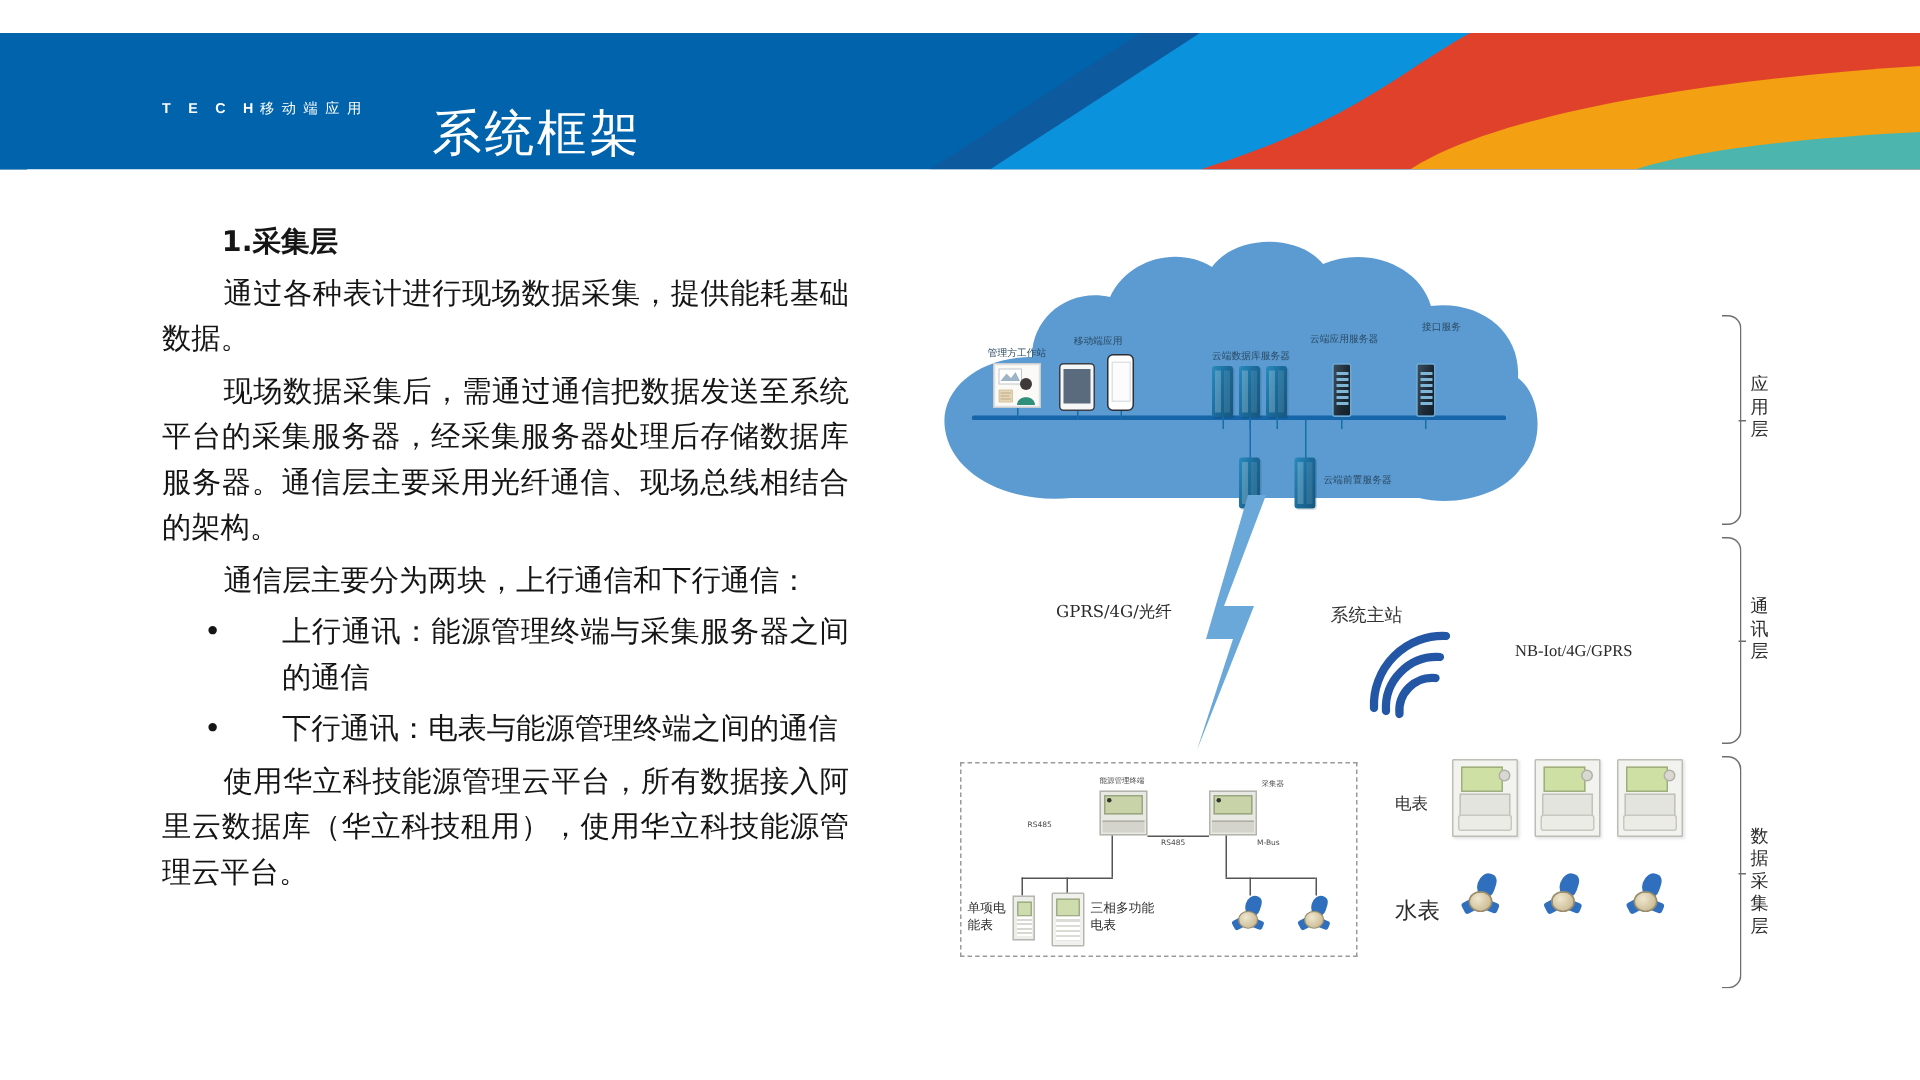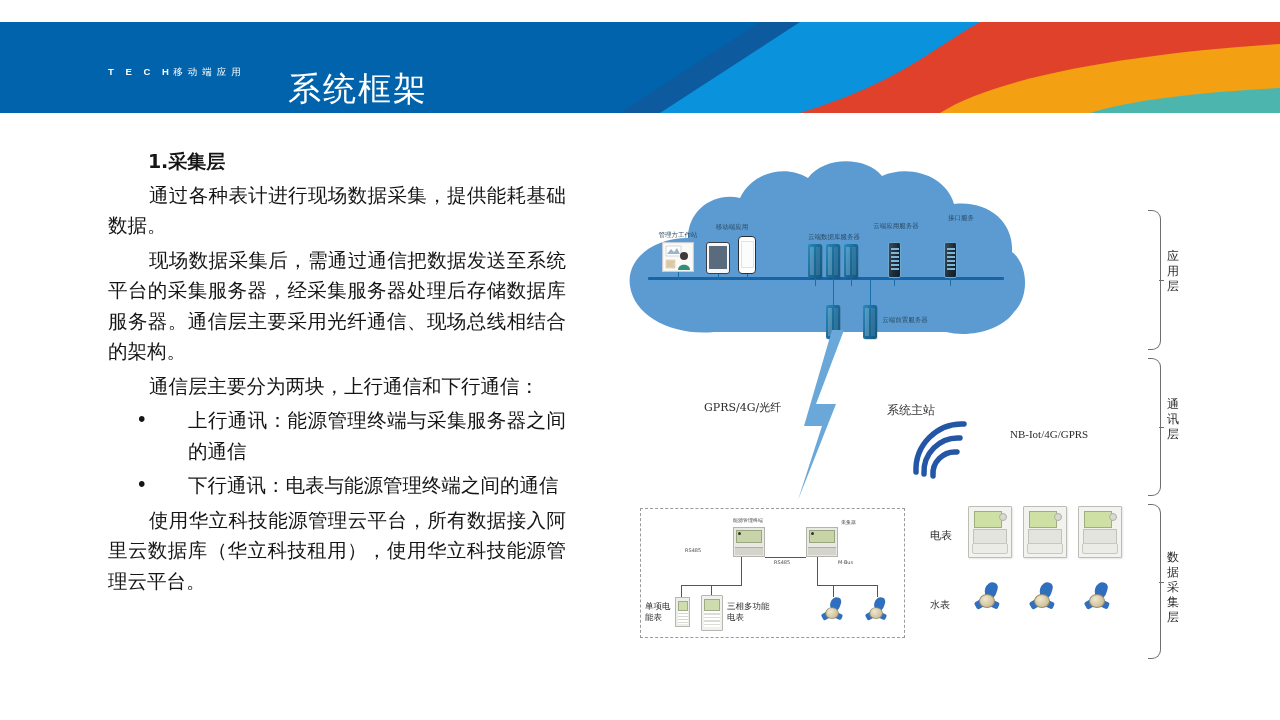--- a/index.html
+++ b/index.html
@@ -404,21 +404,21 @@
         <div class="mid"></div>
         <div class="base"></div>
       </div>
     <div class="emeter-big" style="left:478px;top:376px;">
         <div class="scr"></div>
         <div class="knob"></div>
         <div class="mid"></div>
         <div class="base"></div>
       </div>
 
-    <div class="fx-label" style="left:330px;top:468px;font-size:10px;">水表</div>
+    <div class="fx-label" style="left:330px;top:468px;font-size:15px;">水表</div>
     <div class="wmeter" style="left:374px;top:452px;">
         <div class="vane"></div>
         <div class="neck"></div>
         <div class="tail"></div>
         <div class="dial"></div>
       </div>
     <div class="wmeter" style="left:429px;top:452px;">
         <div class="vane"></div>
         <div class="neck"></div>
         <div class="tail"></div>

